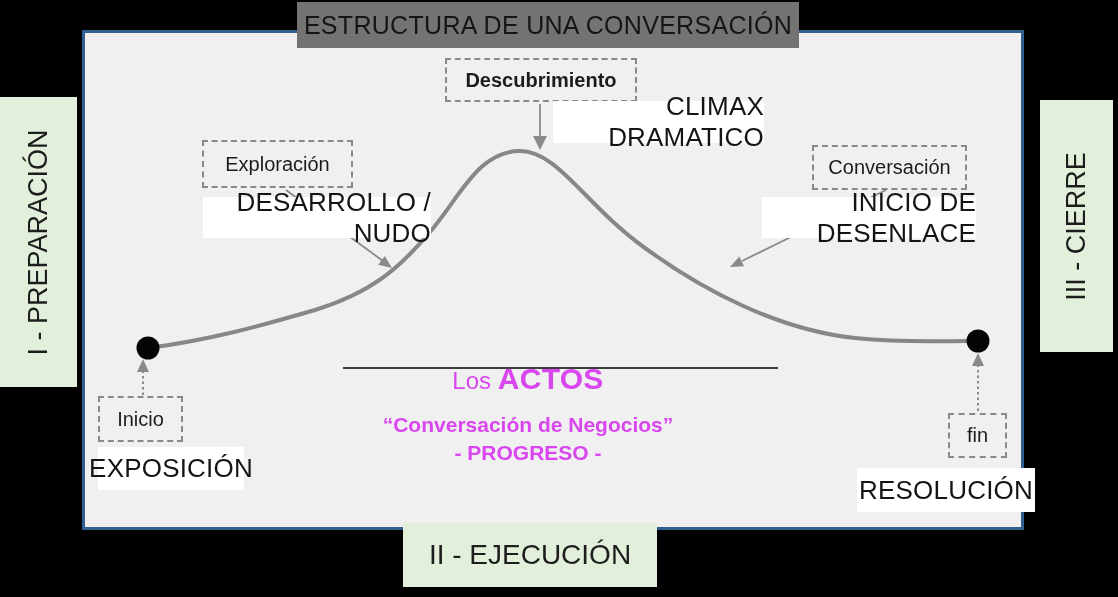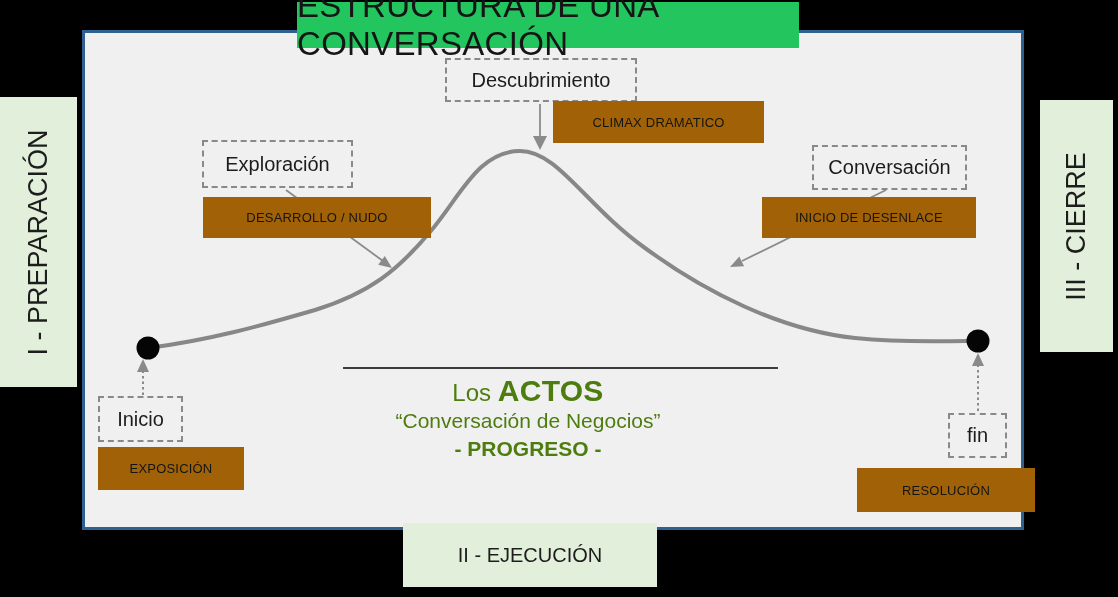--- a/index.html
+++ b/index.html
@@ -8,55 +8,55 @@
     font-family:"Liberation Sans",sans-serif;color:#1a1a1a;
   }
   #panel{
     position:absolute;left:82px;top:30px;width:936px;height:494px;
     background:#f0f0f0;border:3px solid #30608f;
   }
   #diagram-svg{position:absolute;left:0;top:0;width:1118px;height:597px;z-index:1;}
   .layer{position:absolute;z-index:2;}
 
   #title-box{
-    left:297px;top:2px;width:502px;height:46px;background:#22c55e;
+    left:297px;top:2px;width:502px;height:46px;background:#737373;
     display:flex;align-items:center;justify-content:center;
-    font-size:33px;letter-spacing:.3px;color:#151515;
+    font-size:25px;letter-spacing:.3px;color:#151515;
   }
 
   .phase{background:#e2efda;color:#1d1d1d;display:flex;align-items:center;justify-content:center;}
   .phase-inner{transform:rotate(-90deg);white-space:nowrap;font-size:27px;}
   #phase-left{left:0;top:97px;width:77px;height:290px;}
   #phase-right{left:1040px;top:100px;width:73px;height:252px;}
-  #phase-bottom{left:403px;top:523px;width:254px;height:64px;font-size:20px;}
+  #phase-bottom{left:403px;top:523px;width:254px;height:64px;font-size:28px;}
 
   .dashed-box{
     border:2px dashed #898989;display:flex;align-items:center;justify-content:center;
     font-size:20px;color:#1c1c1c;box-sizing:border-box;background:transparent;
   }
-  #box-descubrimiento{left:445px;top:58px;width:192px;height:44px;}
+  #box-descubrimiento{left:445px;top:58px;width:192px;height:44px;font-weight:bold;}
   #box-exploracion{left:202px;top:140px;width:151px;height:48px;}
   #box-clarificacion{left:812px;top:145px;width:155px;height:45px;}
   #box-inicio{left:98px;top:396px;width:85px;height:46px;}
   #box-fin{left:948px;top:413px;width:59px;height:45px;}
 
   .tag{
-    background:#a16207;color:#141414;display:flex;align-items:center;justify-content:center;
-    font-size:13px;letter-spacing:.2px;text-align:right;
+    background:#ffffff;color:#141414;display:flex;align-items:center;justify-content:center;
+    font-size:26px;letter-spacing:.2px;text-align:right;
   }
   #tag-climax{left:553px;top:101px;width:211px;height:42px;}
   #tag-desarrollo{left:203px;top:197px;width:228px;height:41px;}
   #tag-desenlace{left:762px;top:197px;width:214px;height:41px;}
   #tag-exposicion{left:98px;top:447px;width:146px;height:43px;}
   #tag-resolucion{left:857px;top:468px;width:178px;height:44px;}
 
-  #center-text{left:343px;top:374px;width:370px;text-align:center;color:#4d7c0f;}
+  #center-text{left:343px;top:362px;width:370px;text-align:center;color:#d946ef;}
   #center-line1{font-size:24px;}
   #center-line1 .big{font-size:30px;font-weight:bold;letter-spacing:.3px;}
-  #center-line2{font-size:21px;font-weight:normal;margin-top:1px;}
+  #center-line2{font-size:21px;font-weight:bold;margin-top:17px;}
   #center-line3{font-size:21px;font-weight:bold;margin-top:4px;}
 </style>
 </head>
 <body>
 
 <div id="stage">
 
   <div id="panel"></div>
 
   <svg id="diagram-svg" viewBox="0 0 1118 597" xmlns="http://www.w3.org/2000/svg">

